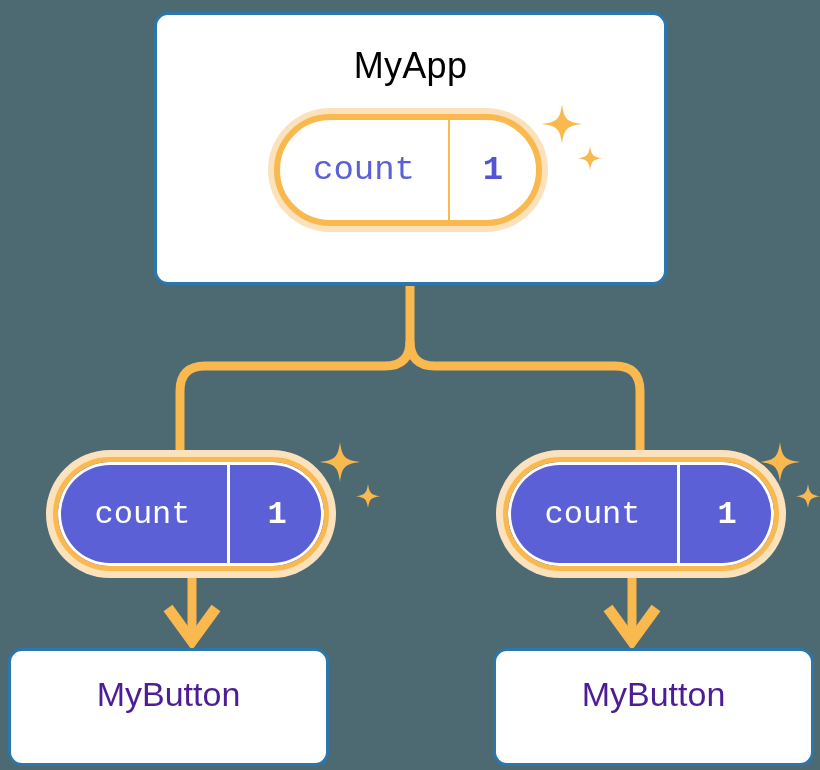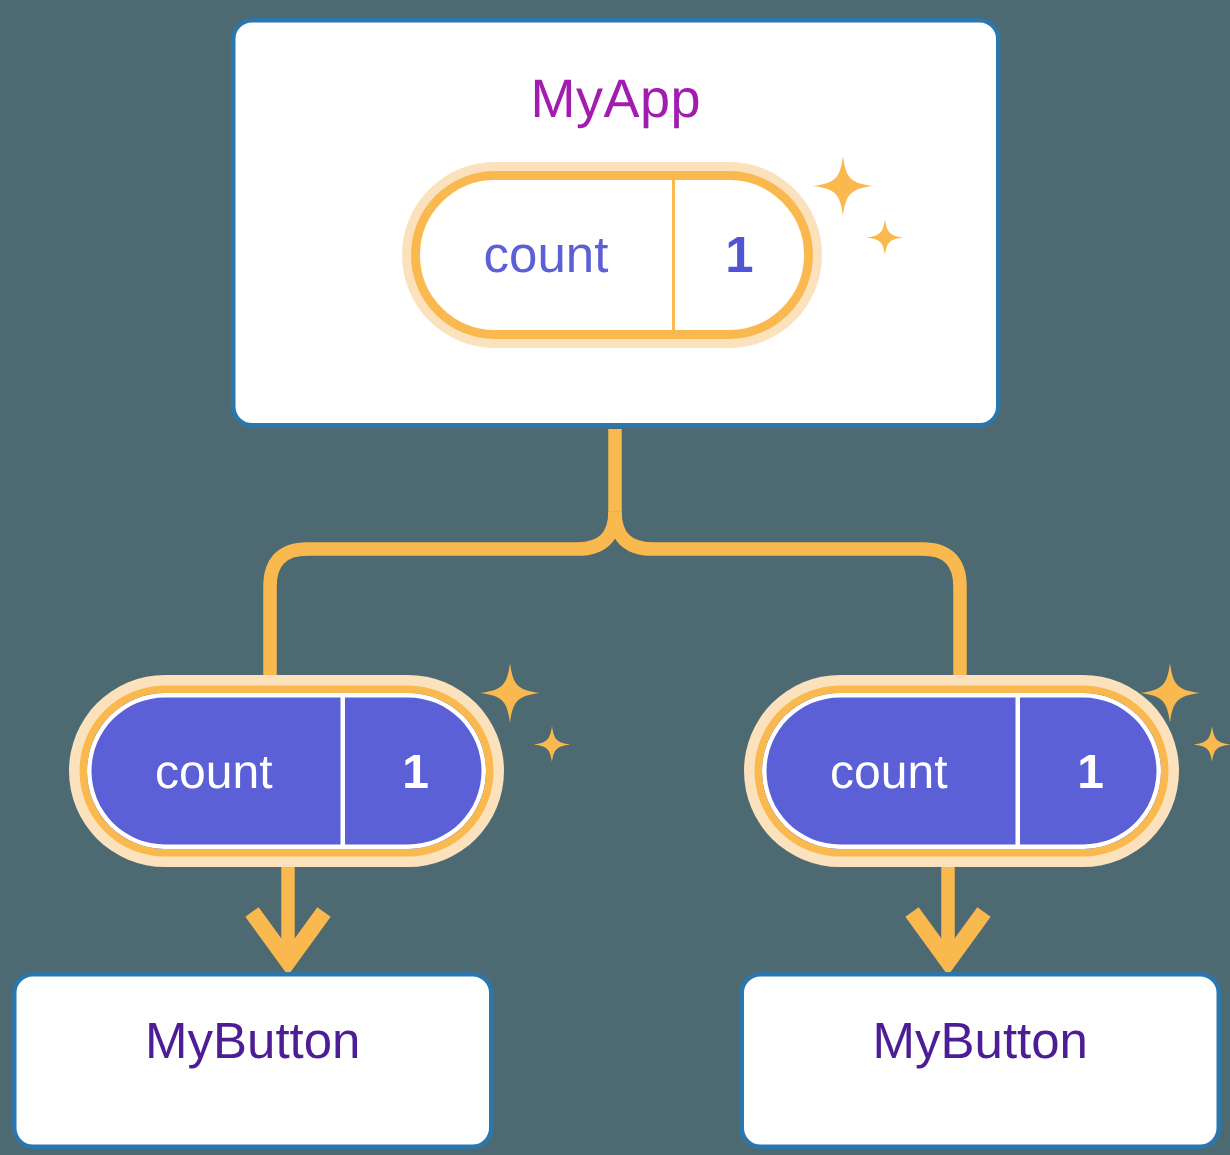--- a/index.html
+++ b/index.html
@@ -42,21 +42,21 @@
     top: 12px;
     width: 513px;
     height: 273px;
   }
   .card-title {
     position: absolute;
     left: 0;
     right: 0;
     top: 30px;
     text-align: center;
-    color: #a21caf;
+    color: #000000;
     font-size: 36px;
     letter-spacing: 0.3px;
   }
   #btn-card-left {
     left: 8px;
     top: 648px;
     width: 321px;
     height: 118px;
   }
   #btn-card-right {
@@ -91,20 +91,21 @@
   .pill-halo {
     position: absolute;
     border-radius: 999px;
     background: #fbe2bd;
   }
   .pill-key, .pill-val {
     display: flex;
     align-items: center;
     justify-content: center;
     box-sizing: border-box;
+    font-family: Liberation Mono, monospace;
   }
 
   
   #pill-myapp-wrap { left: 268px; top: 108px; }
   #pill-myapp-halo { left: 0; top: 0; width: 280px; height: 124px; }
   #pill-myapp {
     position: absolute;
     left: 6px;
     top: 6px;
     width: 268px;

